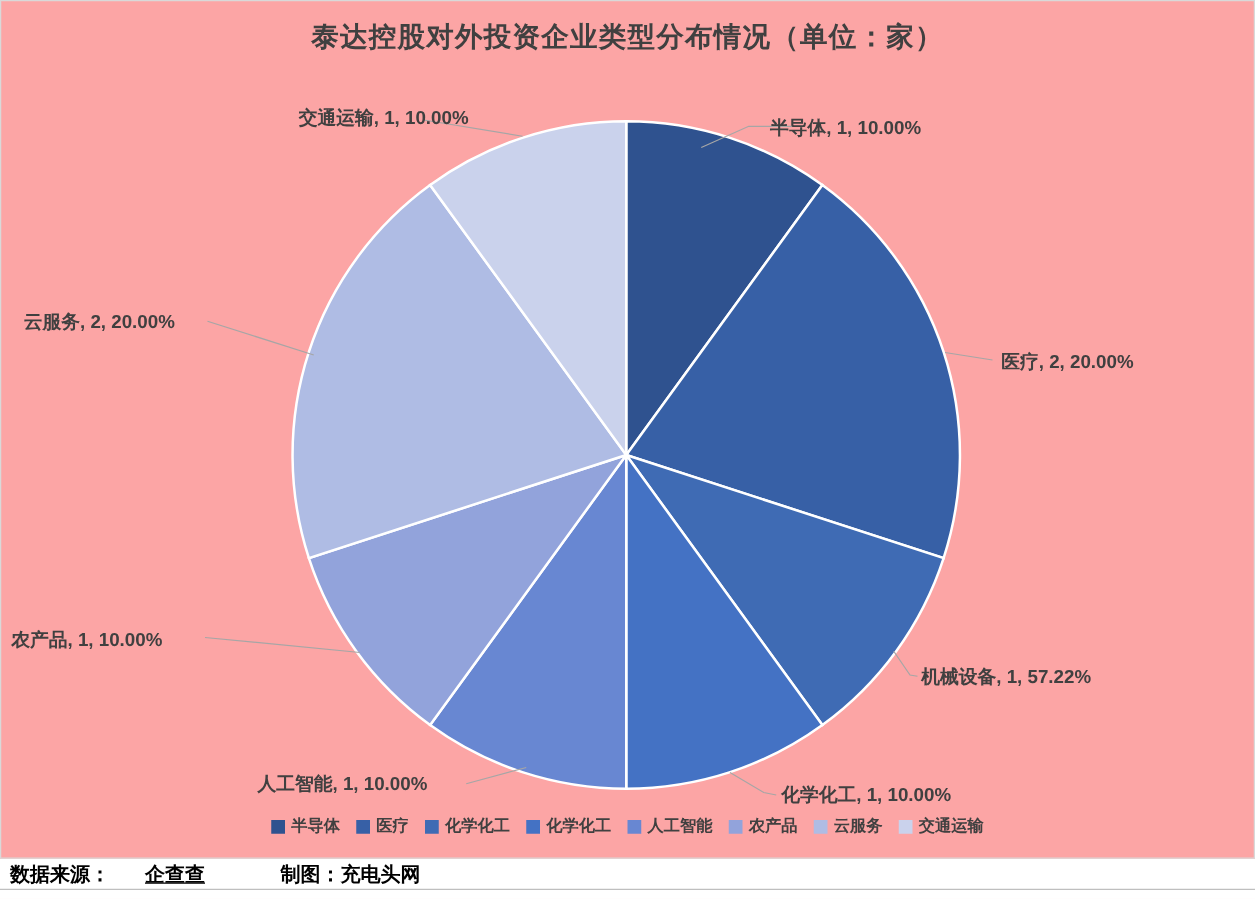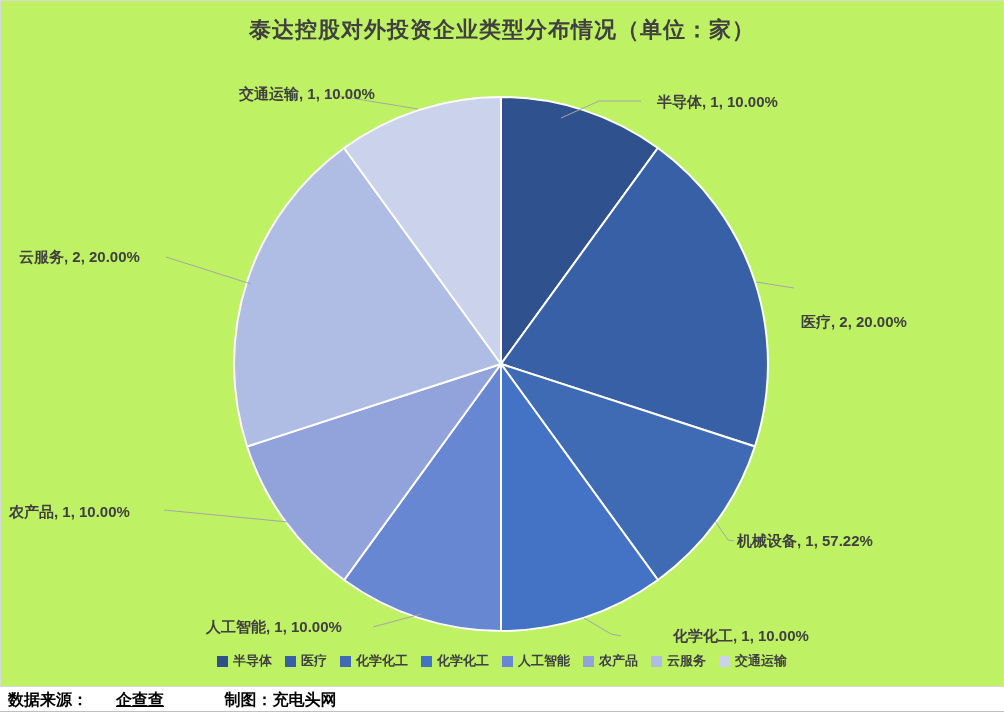--- a/index.html
+++ b/index.html
@@ -2,21 +2,21 @@
 <html><head>
 <meta charset="utf-8">
 <style>
   * { margin:0; padding:0; box-sizing:border-box; }
   html,body { width:1004px; height:719px; background:#fff; overflow:hidden;
               font-family:"Liberation Sans", sans-serif; }
   .page { position:relative; width:1004px; height:719px; background:#fff; }
 
   .chart-area {
     position:absolute; left:0; top:0; width:1004px; height:687px;
-    background:#bef264; border:1px solid #D9D9D9;
+    background:#fca5a5; border:1px solid #D9D9D9;
   }
   .chart-title {
     position:absolute; left:0; top:14px; width:100%;
     text-align:center; font-size:22px; font-weight:bold; color:#404040;
     letter-spacing:1px;
   }
   #pie-svg { position:absolute; left:0; top:0; width:1004px; height:687px; }
 
   .slice-label {
     position:absolute; font-size:15px; font-weight:bold; color:#404040;
@@ -60,24 +60,24 @@
         <polyline points="755,281 793,287" fill="none" stroke="#A6A6A6" stroke-width="1"></polyline>
         <polyline points="714,520 727,539 733,540" fill="none" stroke="#A6A6A6" stroke-width="1"></polyline>
         <polyline points="583,617 610,633 620,635" fill="none" stroke="#A6A6A6" stroke-width="1"></polyline>
         <polyline points="372,626 420,613" fill="none" stroke="#A6A6A6" stroke-width="1"></polyline>
         <polyline points="163,509 287,521" fill="none" stroke="#A6A6A6" stroke-width="1"></polyline>
         <polyline points="165,256 250,283" fill="none" stroke="#A6A6A6" stroke-width="1"></polyline>
         <polyline points="338,95 417,108" fill="none" stroke="#A6A6A6" stroke-width="1"></polyline>
       </svg>
     <div class="chart-title">泰达控股对外投资企业类型分布情况（单位：家）</div>
     <div id="labels">
-        <div class="slice-label" style="left: 656px; top: 92px;">半导体, 1, 10.00%</div>
-        <div class="slice-label" style="left: 800px; top: 279px; margin-top: 33px;">医疗, 2, 20.00%</div>
+        <div class="slice-label" style="left: 615px; top: 92px;">半导体, 1, 10.00%</div>
+        <div class="slice-label" style="left: 800px; top: 279px;">医疗, 2, 20.00%</div>
         <div class="slice-label" style="left: 736px; top: 531px;">机械设备, 1, 57.22%</div>
-        <div class="slice-label" style="left: 624px; top: 626px; margin-left: 48px;">化学化工, 1, 10.00%</div>
+        <div class="slice-label" style="left: 624px; top: 626px;">化学化工, 1, 10.00%</div>
         <div class="slice-label" style="left: 205px; top: 617px;">人工智能, 1, 10.00%</div>
         <div class="slice-label" style="left: 8px; top: 502px;">农产品, 1, 10.00%</div>
         <div class="slice-label" style="left: 18px; top: 247px;">云服务, 2, 20.00%</div>
         <div class="slice-label" style="left: 238px; top: 84px;">交通运输, 1, 10.00%</div>
       </div>
     <div class="legend" id="legend">
         <div class="legend-item">
           <span class="legend-swatch" style="background: rgb(47, 82, 143);"></span>
           <span class="legend-label">半导体</span>
         </div>

